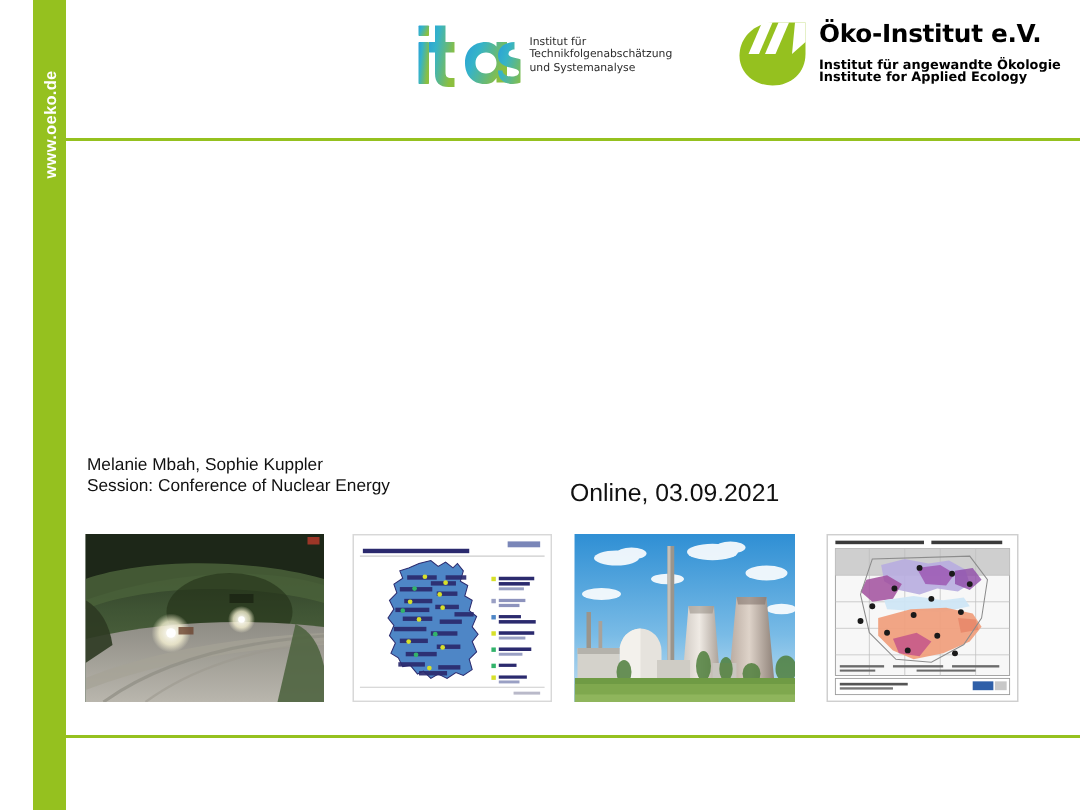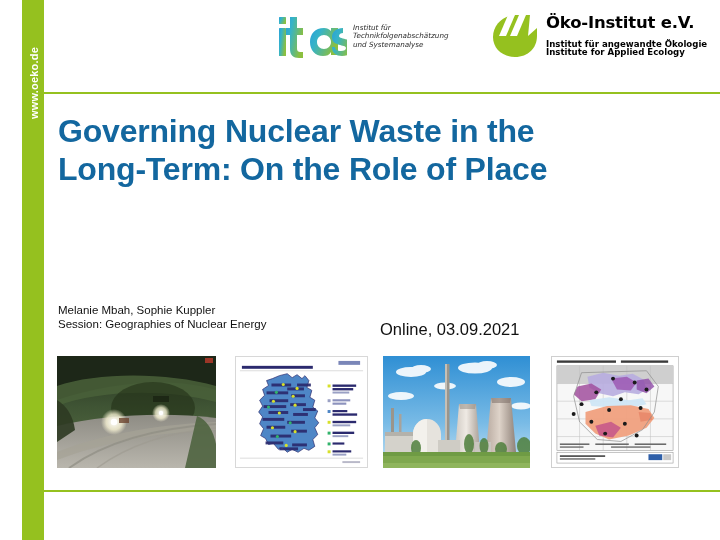--- a/index.html
+++ b/index.html
@@ -84,21 +84,21 @@
   .itas-sub {
     position: absolute;
     left: 76px;
     top: 10px;
     width: 124px;
     color: #2b2b2b;
     font-size: 7.2px;
     line-height: 8.4px;
     font-family: "DejaVu Sans", sans-serif;
   }
-  .itas-sub div { white-space: nowrap; font-style: italic; }
+  .itas-sub div { white-space: nowrap; }
 
   
   .oeko-logo {
     position: absolute;
     left: 492px;
     top: 11px;
     width: 215px;
     height: 55px;
   }
   .oeko-mark {
@@ -247,28 +247,24 @@
       <path d="M24 1 C11 1 1 11 1 23 C1 35 11 43 23 43 C36 43 45 34 45 22 L45 1 Z" fill="#95c11f"></path>
       <path d="M16 1 L23 1 L14 22 L7 22 Z" fill="#ffffff"></path>
       <path d="M27 1 L34 1 L25 22 L18 22 Z" fill="#ffffff"></path>
       <path d="M38 1 L45 1 L45 14 L36 22 Z" fill="#ffffff"></path>
     </svg>
     <div class="oeko-name">Öko-Institut e.V.</div>
     <div class="oeko-sub1">Institut für angewandte Ökologie</div>
     <div class="oeko-sub2">Institute for Applied Ecology</div>
   </div>
 
-  <div class="title">
-    <div>Governing Nuclear Waste in the</div>
-    <div>Long-Term: On the Role of Place</div>
-  </div>
 
   <div class="authors">
     <div>Melanie Mbah, Sophie Kuppler</div>
-    <div>Session: Geographies of Nuclear Energy</div>
+    <div>Session: Conference of Nuclear Energy</div>
   </div>
 
   <div class="date">Online, 03.09.2021</div>
 
   <div class="img-mine">
     <svg class="ph-svg" viewBox="0 0 159 112" preserveAspectRatio="none">
       <defs>
         <linearGradient id="wallG" x1="0" y1="0" x2="0" y2="1">
           <stop offset="0%" stop-color="#25301f"></stop>
           <stop offset="45%" stop-color="#3f5434"></stop>

